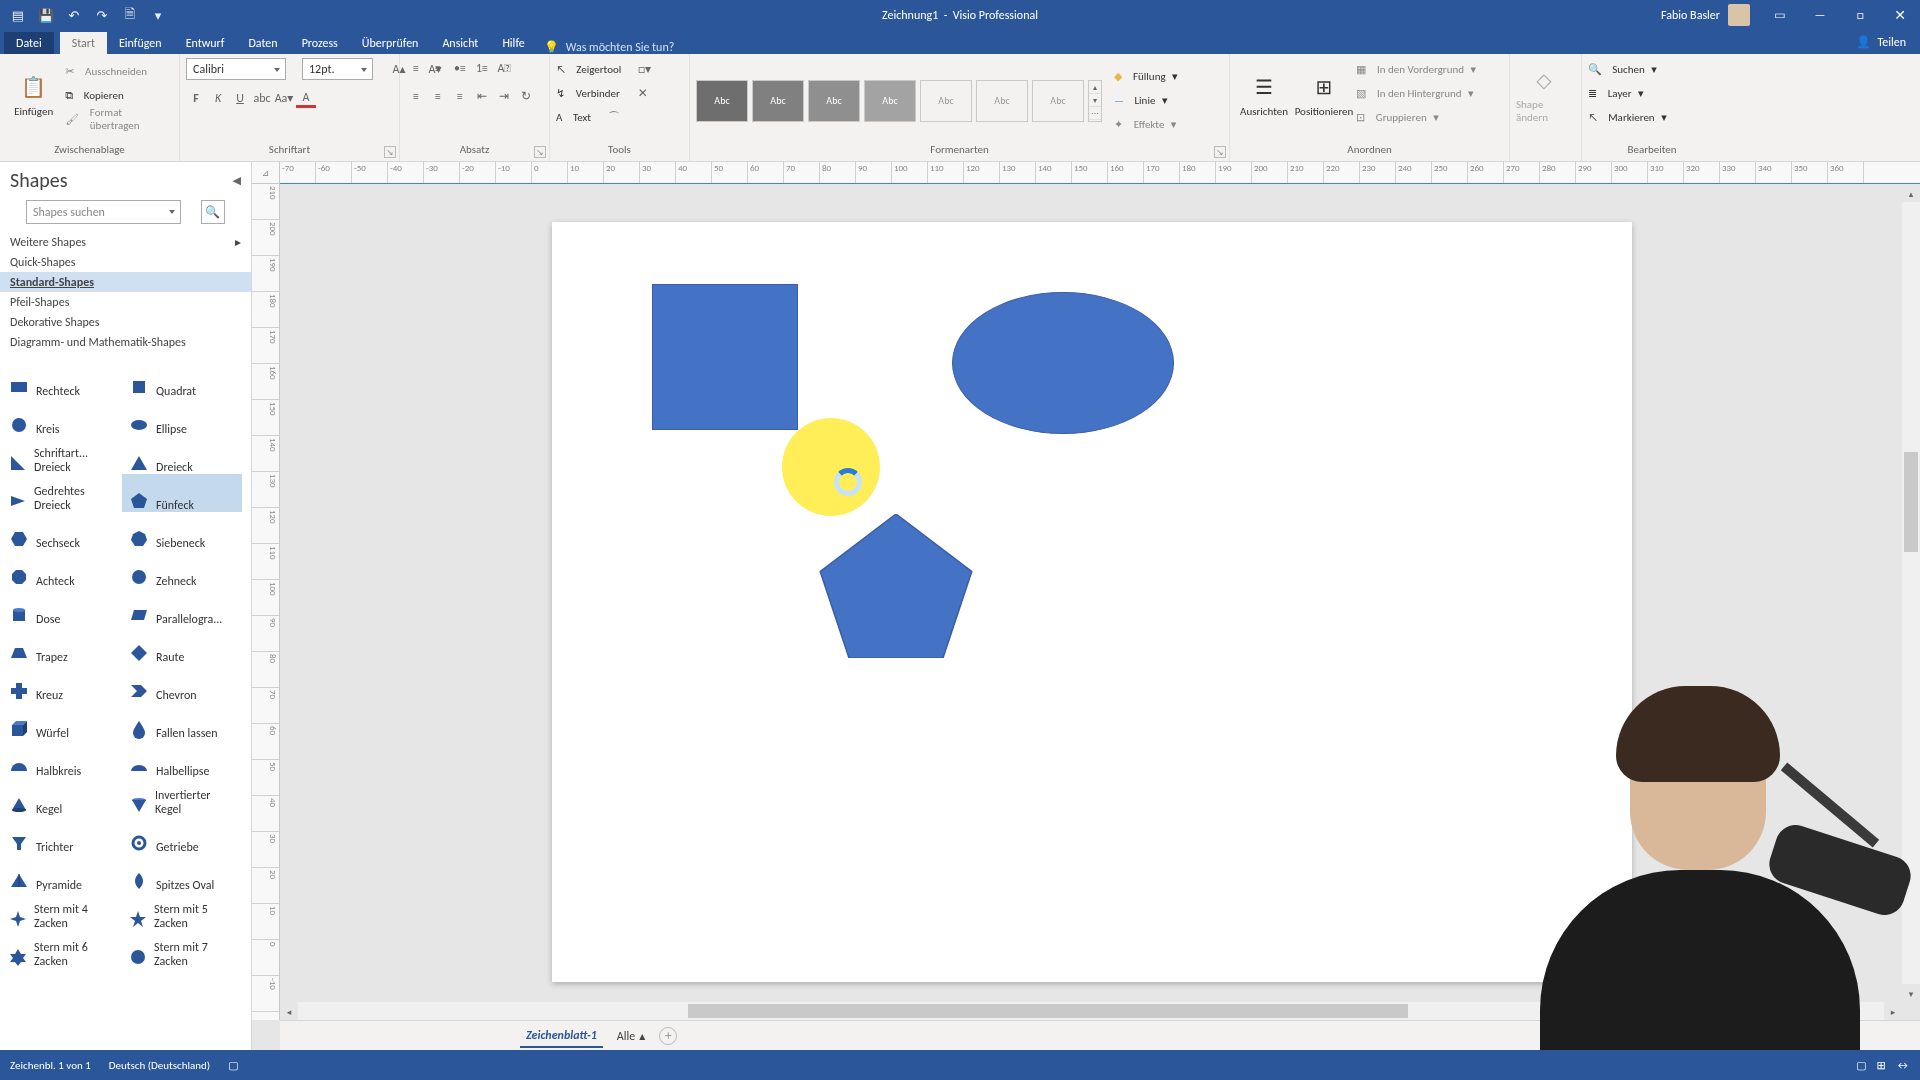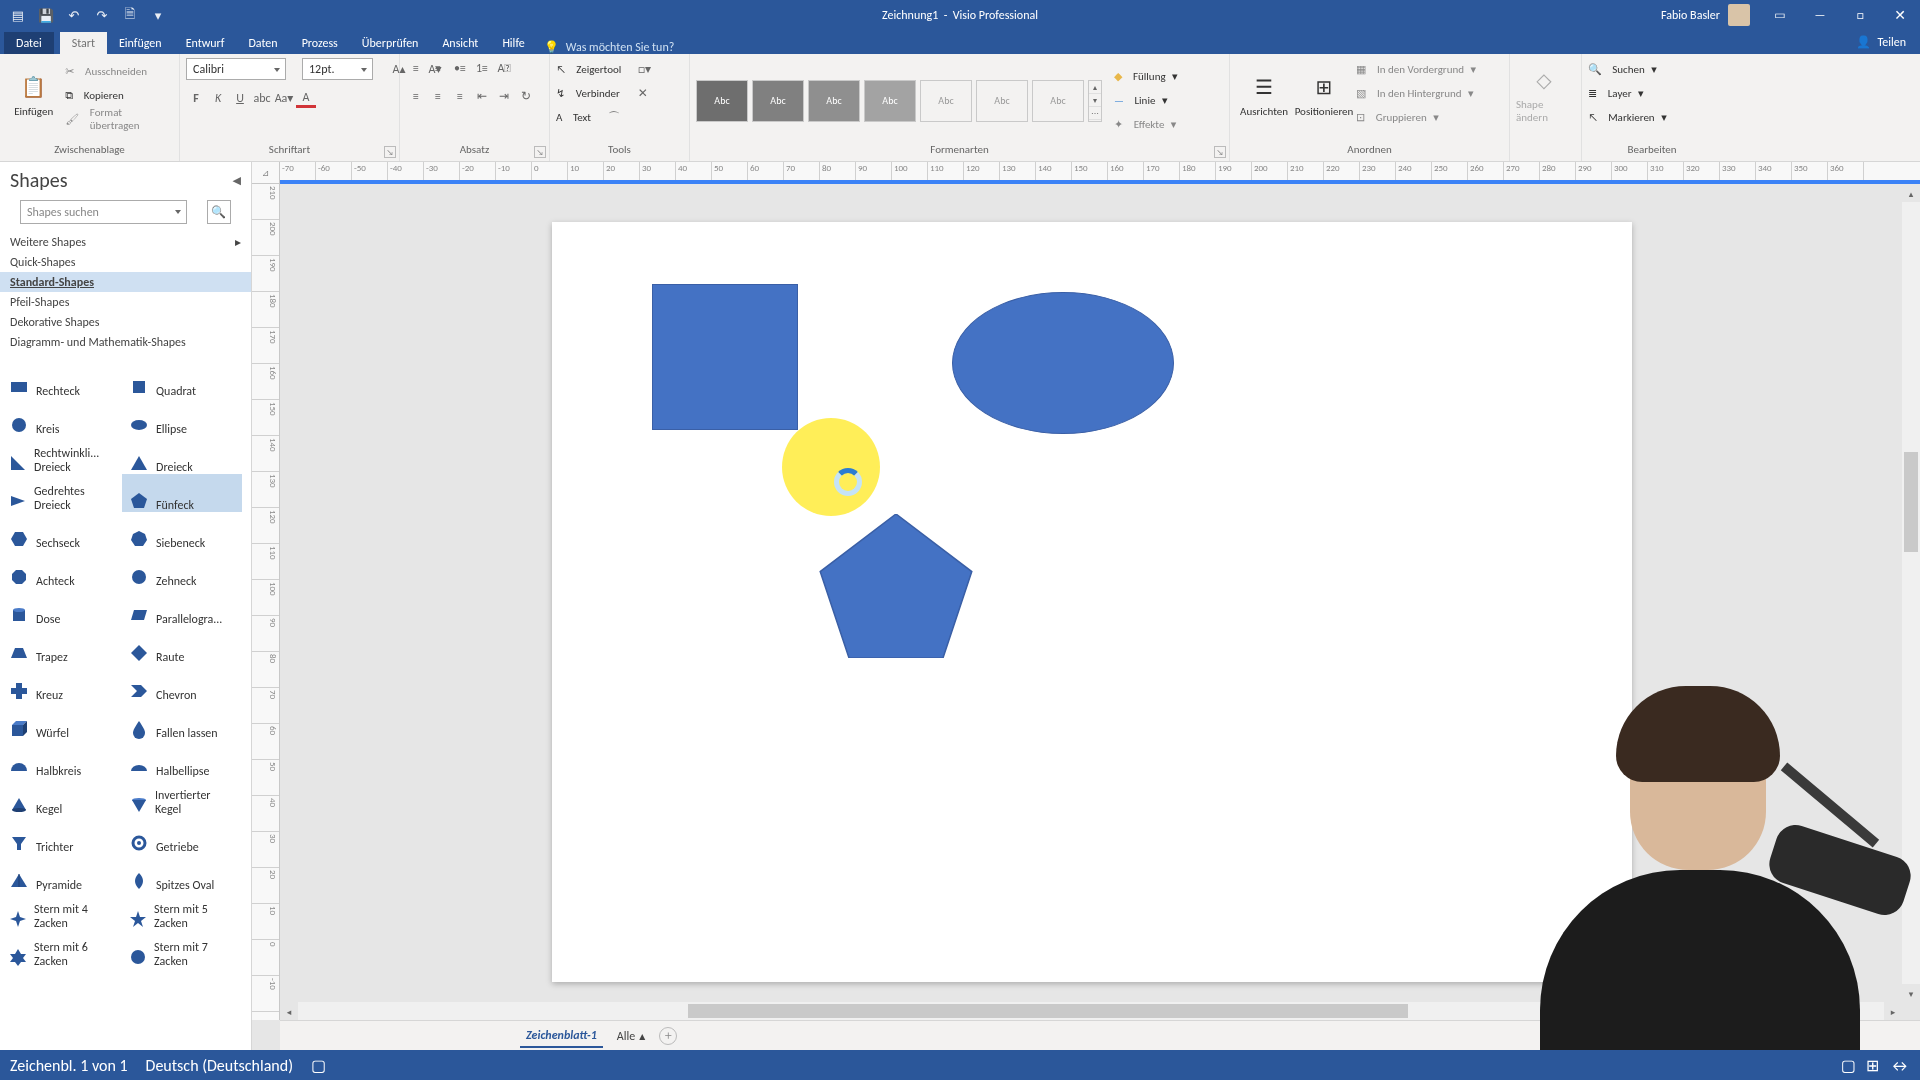--- a/index.html
+++ b/index.html
@@ -40,37 +40,37 @@
 .style-sw.d3{background:#8f8f8f;color:#fff}
 .style-sw.d4{background:#a3a3a3;color:#fff}
 .gal-more{width:14px;height:42px;border:1px solid #c9c9c9;display:flex;flex-direction:column}
 .gal-more div{flex:1;display:flex;align-items:center;justify-content:center;font-size:8px;color:#666;border-bottom:1px solid #e0e0e0}
 .dlg-l{position:absolute;right:3px;bottom:3px;width:12px;height:12px;border:1px solid #bbb;font-size:8px;color:#888;display:flex;align-items:center;justify-content:center}
 .workspace{position:absolute;top:162px;left:0;right:0;bottom:30px;display:flex}
 .shapes-pane{width:252px;background:#fff;border-right:1px solid #d6d6d6;display:flex;flex-direction:column}
 .shapes-hdr{display:flex;align-items:center;justify-content:space-between;padding:6px 10px 4px}
 .shapes-hdr h1{font-size:20px;font-weight:400;color:#444}
 .collapse-ic{font-size:11px;color:#666}
-.search-row{display:flex;padding:4px 20px;gap:20px}
+.search-row{display:flex;padding:4px 26px;gap:20px}
 .search-box{flex:1;height:24px;border:1px solid #ababab;font-size:12px;padding:0 6px;color:#888;display:flex;align-items:center;position:relative}
 .search-box::after{content:"";position:absolute;right:5px;top:9px;border-left:3px solid transparent;border-right:3px solid transparent;border-top:4px solid #666}
 .search-btn{width:24px;height:24px;border:1px solid #ababab;display:flex;align-items:center;justify-content:center;font-size:12px;color:#555}
 .stencil-list{padding:4px 0;font-size:12px}
 .stencil-row{padding:3px 10px;color:#444;display:flex;align-items:center;justify-content:space-between}
 .stencil-row.more{color:#444}
 .stencil-row.sel{background:#cfe0f2;font-weight:600;text-decoration:underline}
 .shape-grid{flex:1;overflow:hidden;padding:4px 2px}
 .sg-row{display:flex}
 .sg-cell{width:120px;height:38px;display:flex;align-items:flex-end;gap:6px;padding:0 6px;font-size:12px;color:#333}
 .sg-cell.sel{background:#c5d9ed}
 .sg-ic{width:22px;height:22px;display:flex;align-items:center;justify-content:center}
 .sg-ic svg{width:20px;height:20px}
 .canvas-wrap{flex:1;background:#e6e6e6;position:relative}
 .ruler-c{position:absolute;left:0;top:0;width:28px;height:22px;background:#f8f8f8;border-right:1px solid #c8c8c8;border-bottom:1px solid #c8c8c8;font-size:9px;color:#888;display:flex;align-items:center;justify-content:center}
-.ruler-h{position:absolute;left:28px;right:0;top:0;height:22px;background:#f8f8f8;border-bottom:4px solid #3b82f6;display:flex;overflow:hidden}
+.ruler-h{position:absolute;left:28px;right:0;top:0;height:22px;background:#f8f8f8;border-bottom:1px solid #3b82f6;display:flex;overflow:hidden}
 .ruler-h .tick{width:36px;border-right:1px solid #d0d0d0;font-size:9px;color:#888;padding-left:2px;flex:0 0 36px}
 .ruler-v{position:absolute;left:0;top:22px;bottom:30px;width:28px;background:#f8f8f8;border-right:1px solid #c8c8c8;display:flex;flex-direction:column;overflow:hidden}
 .ruler-v .tick{height:36px;border-bottom:1px solid #d0d0d0;font-size:9px;color:#888;writing-mode:vertical-rl;padding-top:2px;flex:0 0 36px}
 .page{position:absolute;left:300px;top:60px;width:1080px;height:760px;background:#fff;box-shadow:0 2px 6px rgba(0,0,0,.25)}
 .sq{position:absolute;left:100px;top:62px;width:146px;height:146px;background:#4472c4;border:1px solid #3a5fa6}
 .ell{position:absolute;left:400px;top:70px;width:222px;height:142px;background:#4472c4;border:1px solid #3a5fa6;border-radius:50%}
 .pent{position:absolute;left:266px;top:292px}
 .pent svg{width:156px;height:144px}
 .cursor-hl{position:absolute;left:230px;top:196px;width:98px;height:98px;background:#ffeb3b;border-radius:50%;opacity:.85}
 .spinner{position:absolute;left:282px;top:246px;width:28px;height:28px;border:5px solid #c5e3f6;border-top-color:#2b7cd3;border-radius:50%}
@@ -79,21 +79,21 @@
 .hscroll .track{flex:1;height:14px;background:#f0f0f0;position:relative}
 .hscroll .thumb{position:absolute;left:390px;width:720px;height:14px;background:#c9c9c9}
 .vscroll{position:absolute;right:0;top:22px;bottom:48px;width:18px;background:#f0f0f0;display:flex;flex-direction:column}
 .vscroll .ar{height:18px;display:flex;align-items:center;justify-content:center;font-size:9px;color:#666;background:#e6e6e6}
 .vscroll .track{flex:1;position:relative}
 .vscroll .thumb{position:absolute;top:250px;height:100px;width:14px;left:2px;background:#c9c9c9}
 .sheet-tabs{position:absolute;left:28px;right:0;bottom:0;height:30px;background:#f3f2f1;border-top:1px solid #d6d6d6;display:flex;align-items:center;padding-left:240px;gap:14px;font-size:12px}
 .sheet-tab{color:#2b579a;border-bottom:2px solid #2b579a;padding:4px 6px;font-style:italic;font-weight:600}
 .sheet-all{color:#444;display:flex;align-items:center;gap:4px}
 .plus-tab{width:18px;height:18px;border:1px solid #bbb;border-radius:50%;display:flex;align-items:center;justify-content:center;color:#888}
-.statusbar{position:absolute;left:0;right:0;bottom:0;height:30px;background:#2b579a;color:#fff;display:flex;align-items:center;font-size:16px;padding:0 10px;gap:18px}
+.statusbar{position:absolute;left:0;right:0;bottom:0;height:30px;background:#2b579a;color:#fff;display:flex;align-items:center;font-size:11px;padding:0 10px;gap:18px}
 .statusbar .sb-r{margin-left:auto;display:flex;gap:10px;align-items:center}
 .webcam{position:absolute;right:40px;bottom:30px;width:420px;height:400px;pointer-events:none}
 .person{position:absolute;bottom:0;right:0;width:380px;height:370px}
 .head{position:absolute;top:30px;left:130px;width:136px;height:160px;background:#d9b89a;border-radius:70px 70px 60px 60px}
 .hair{position:absolute;top:6px;left:116px;width:164px;height:96px;background:#3a2a20;border-radius:80px 80px 30px 30px}
 .body-s{position:absolute;bottom:0;left:40px;width:320px;height:180px;background:#1c1c1c;border-radius:140px 140px 0 0}
 .mic{position:absolute;right:-30px;top:160px;width:140px;height:60px;background:#2a2a2a;border-radius:20px;transform:rotate(18deg)}
 .mic-arm{position:absolute;right:-10px;top:120px;width:120px;height:10px;background:#3a3a3a;transform:rotate(40deg)}
 </style>
 </head>
@@ -354,21 +354,21 @@
             <span>Ellipse</span>
           </div>
         </div>
         <div class="sg-row">
           <div class="sg-cell">
             <span class="sg-ic">
               <svg viewBox="0 0 20 20">
                 <polygon points="3,17 17,17 3,3" fill="#2b579a"></polygon>
               </svg>
             </span>
-            <span>Rechtwinkli... Dreieck</span>
+            <span>Schriftart... Dreieck</span>
           </div>
           <div class="sg-cell">
             <span class="sg-ic">
               <svg viewBox="0 0 20 20">
                 <polygon points="10,3 18,17 2,17" fill="#2b579a"></polygon>
               </svg>
             </span>
             <span>Dreieck</span>
           </div>
         </div>

